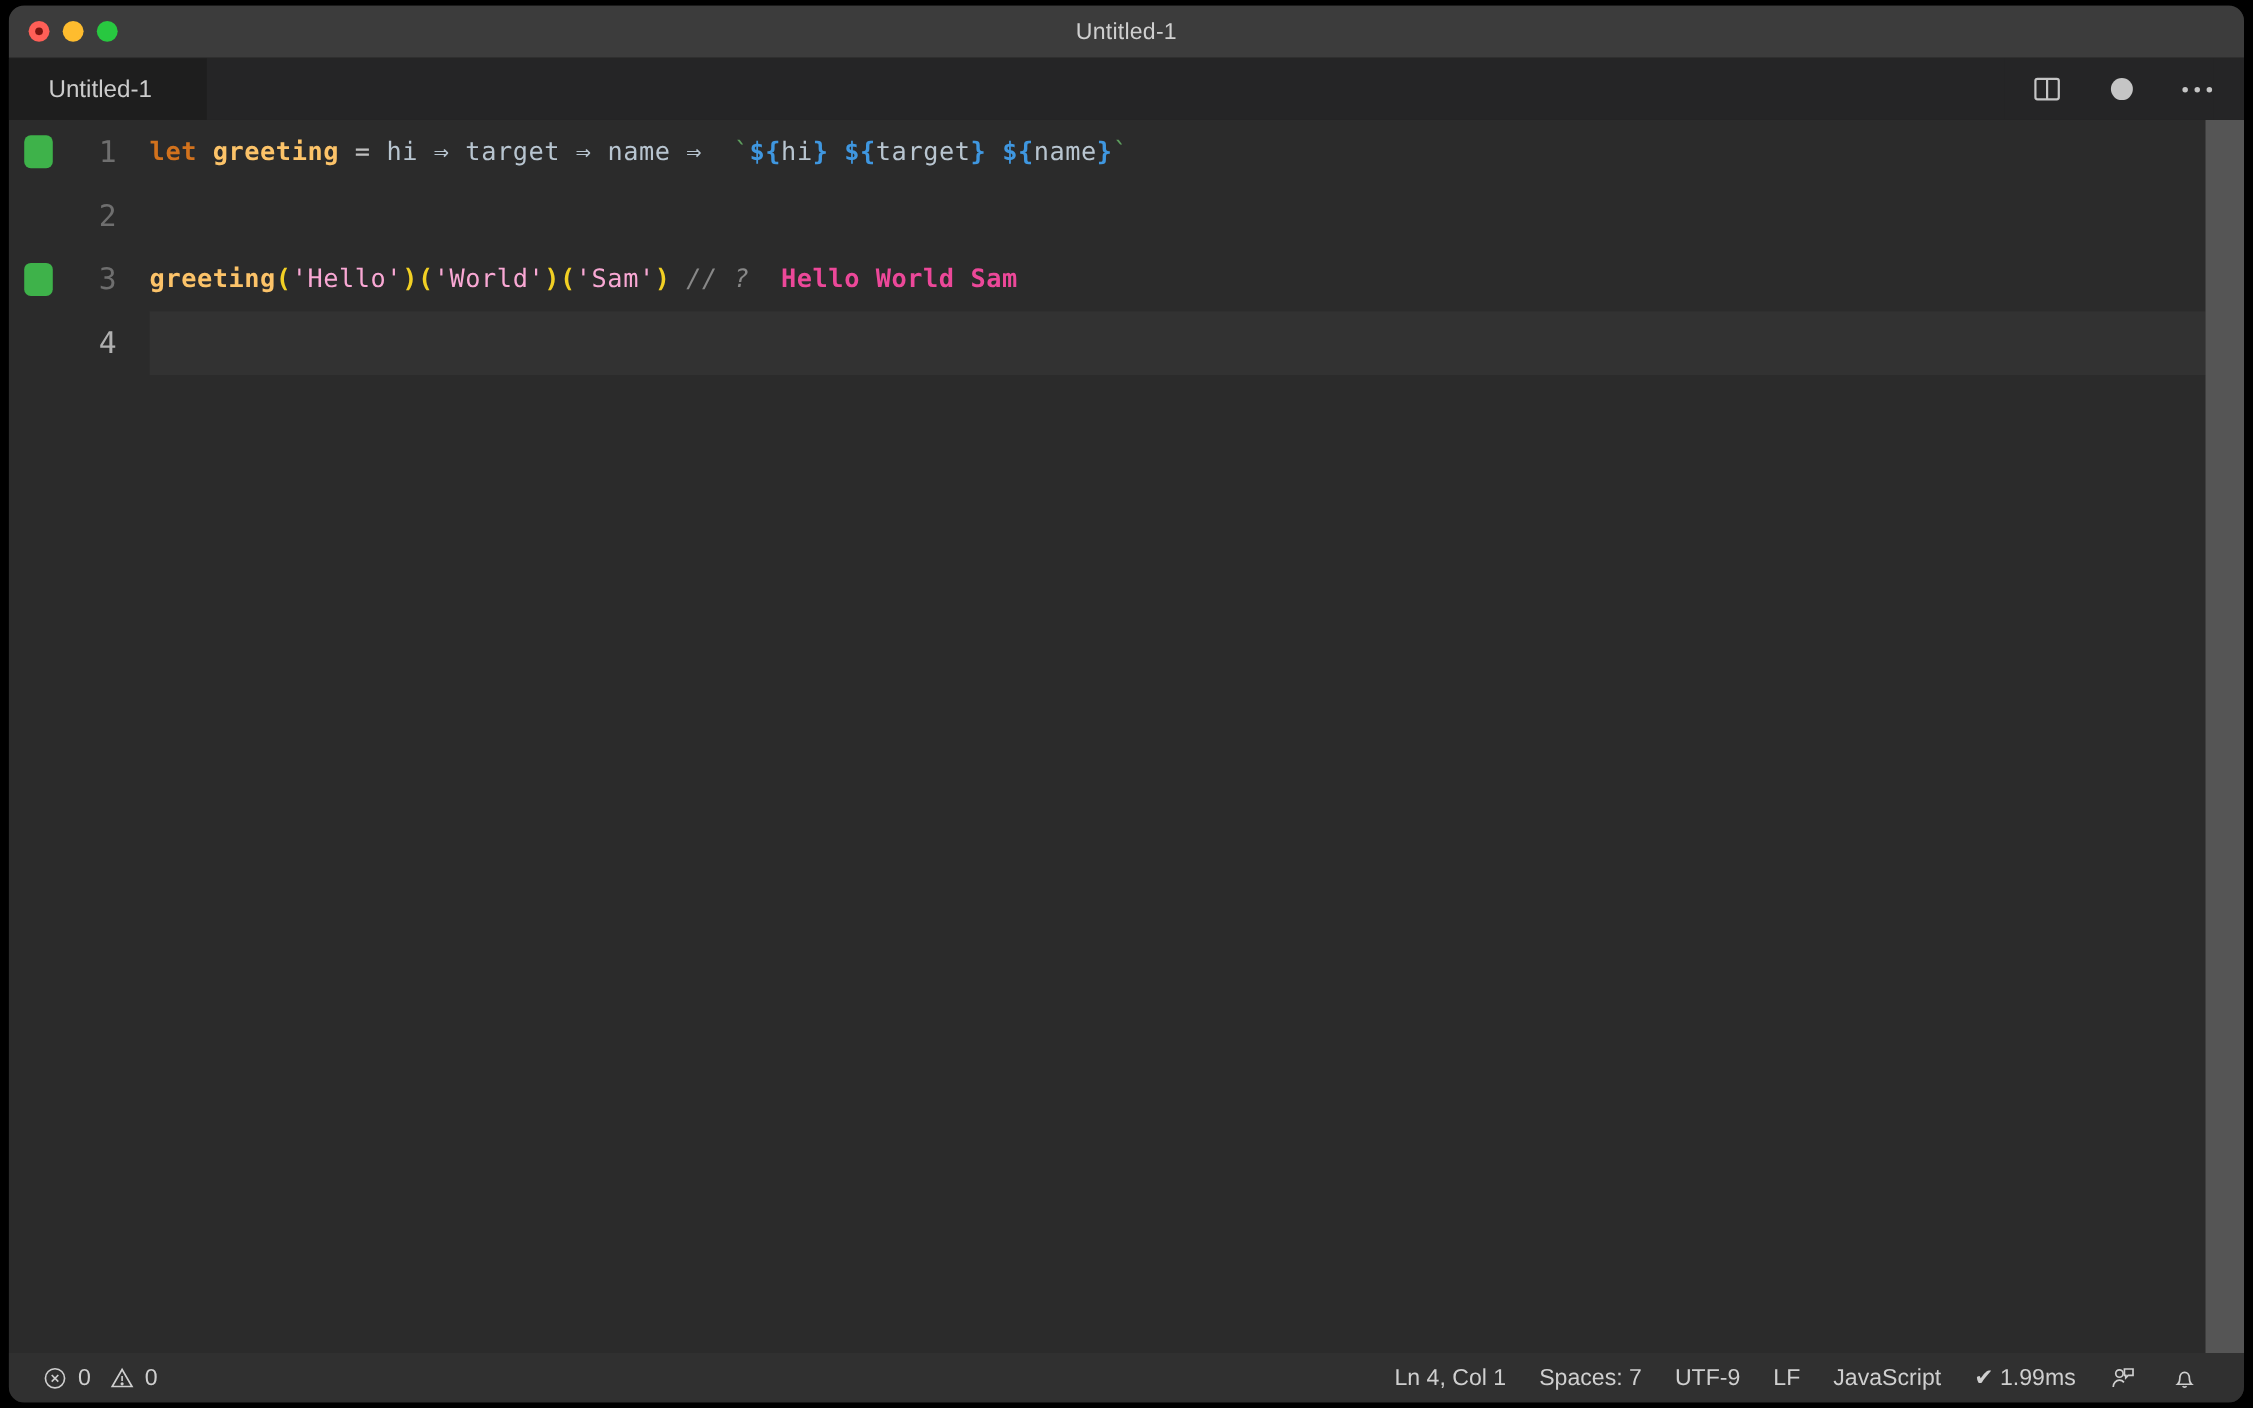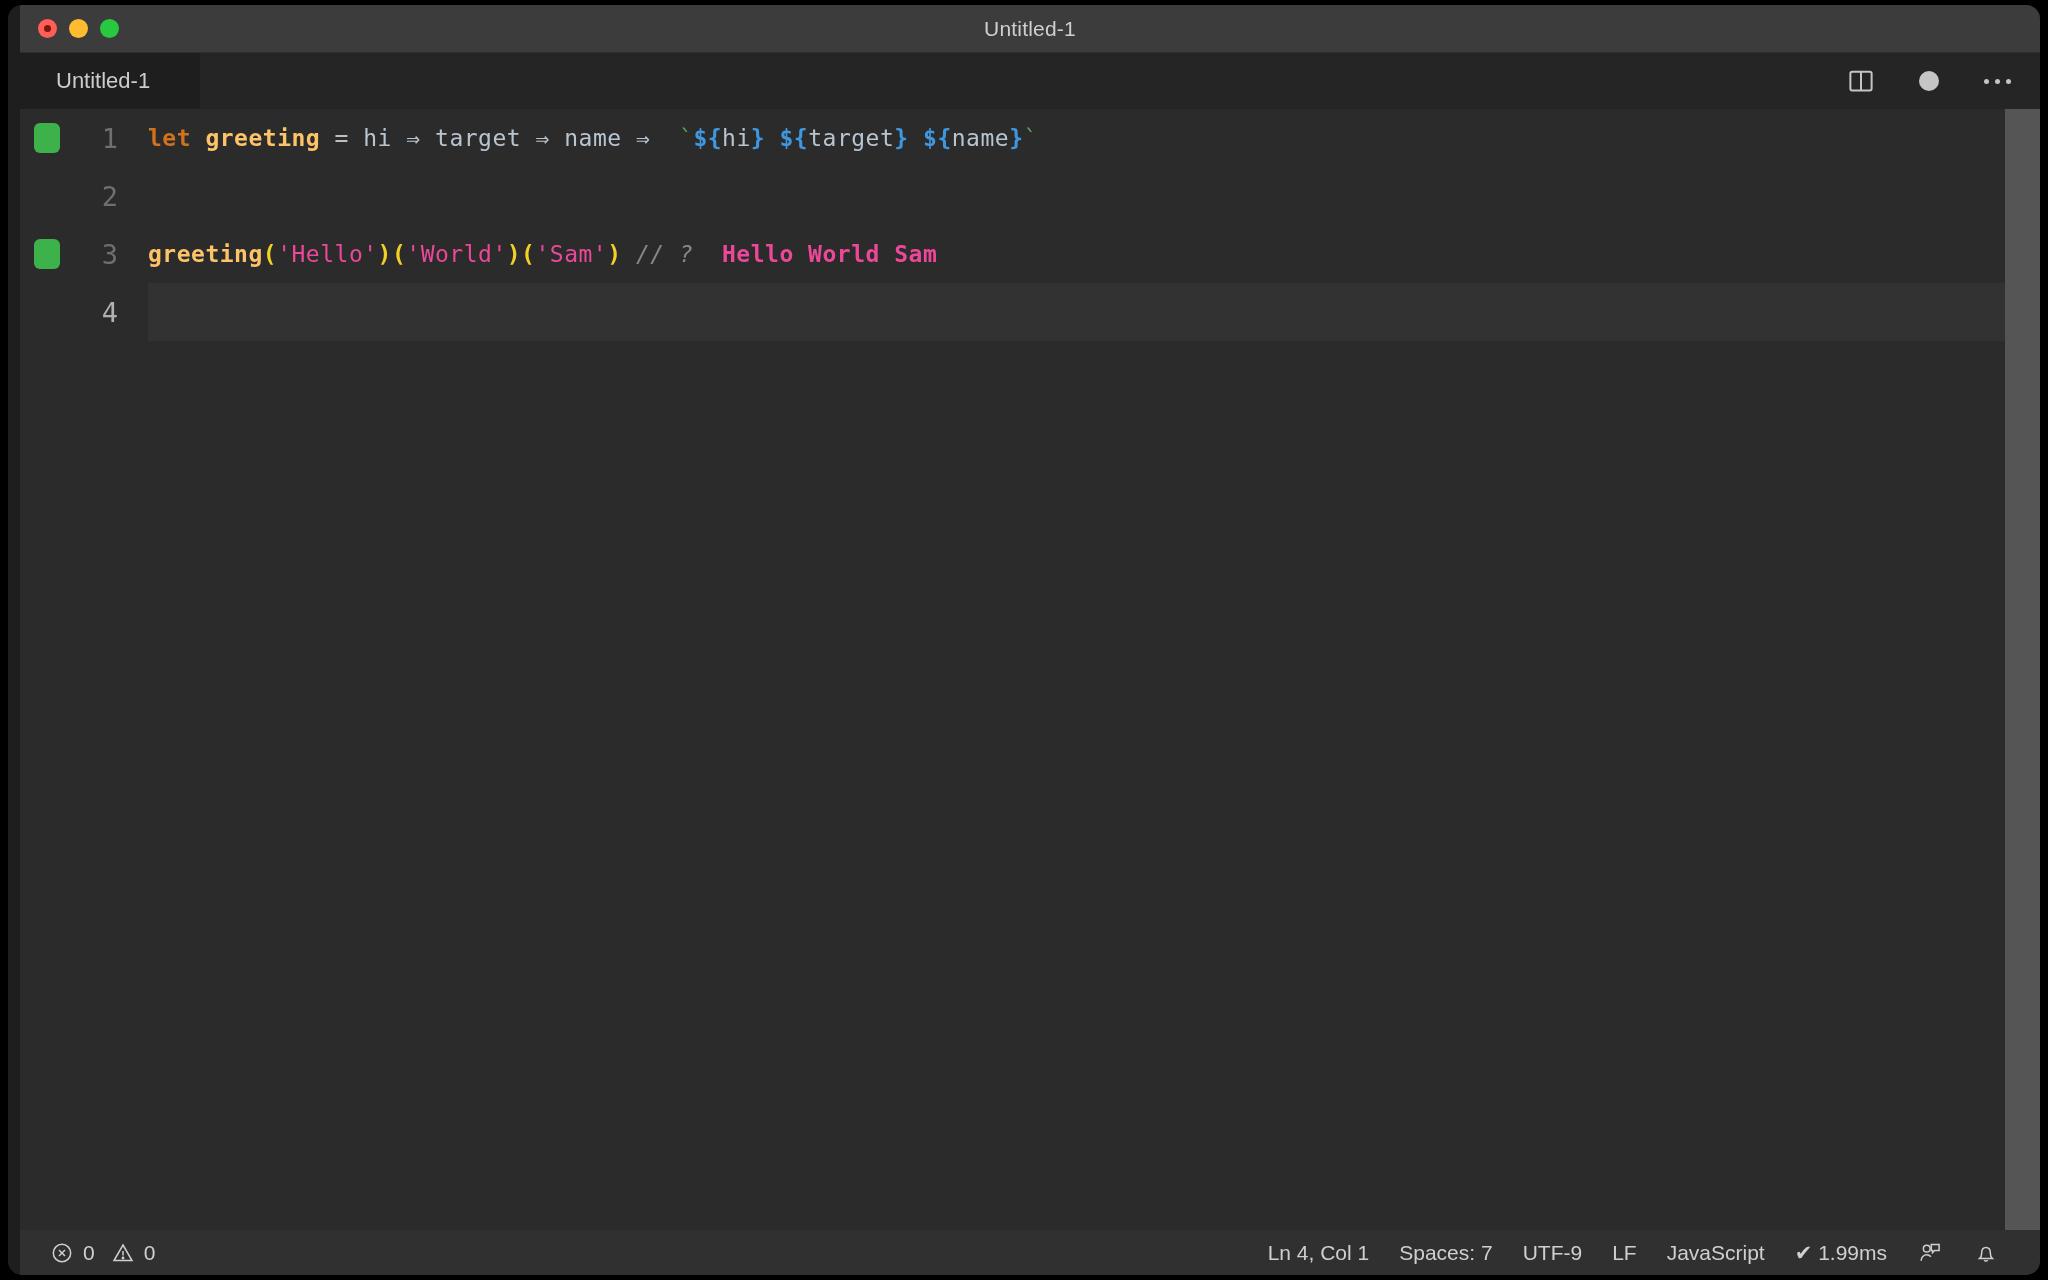--- a/index.html
+++ b/index.html
@@ -15,21 +15,20 @@
   #window {
     position: absolute;
     left: 8px;
     top: 5px;
     width: 2032px;
     height: 1270px;
     background: #1e1e1e;
     border-radius: 14px;
     overflow: hidden;
     box-shadow: 0 10px 40px rgba(0,0,0,0.7);
-    padding-left: 12px;
   }
 
   
   #titlebar {
     position: relative;
     height: 48px;
     background: #3c3c3c;
     display: flex;
     align-items: center;
     border-bottom: 1px solid #2d2d2d;
@@ -176,21 +175,21 @@
   }
 
   
   .t-keyword   { color: #d2721d; font-weight: bold; }
   .t-func      { color: #fcc369; font-weight: bold; }
   .t-funcall   { color: #fcc369; font-weight: bold; }
   .t-var       { color: #b8c5d0; }
   .t-plain     { color: #bfbfbf; }
   .t-op        { color: #bfbfbf; }
   .t-arrow     { color: #b8c5d0; }
-  .t-string    { color: #ec4899; }
+  .t-string    { color: #f9a8d4; }
   .t-paren     { color: #f2d024; font-weight: bold; }
   .t-tpl-punct { color: #3f97e0; font-weight: bold; }
   .t-tpl-id    { color: #b8c5d0; }
   .t-backtick  { color: #5d9e5d; }
   .t-comment   { color: #888888; font-style: italic; }
   .t-result    { color: #ec4899; font-weight: bold; }
 
   
   #scroll-strip {
     position: absolute;

